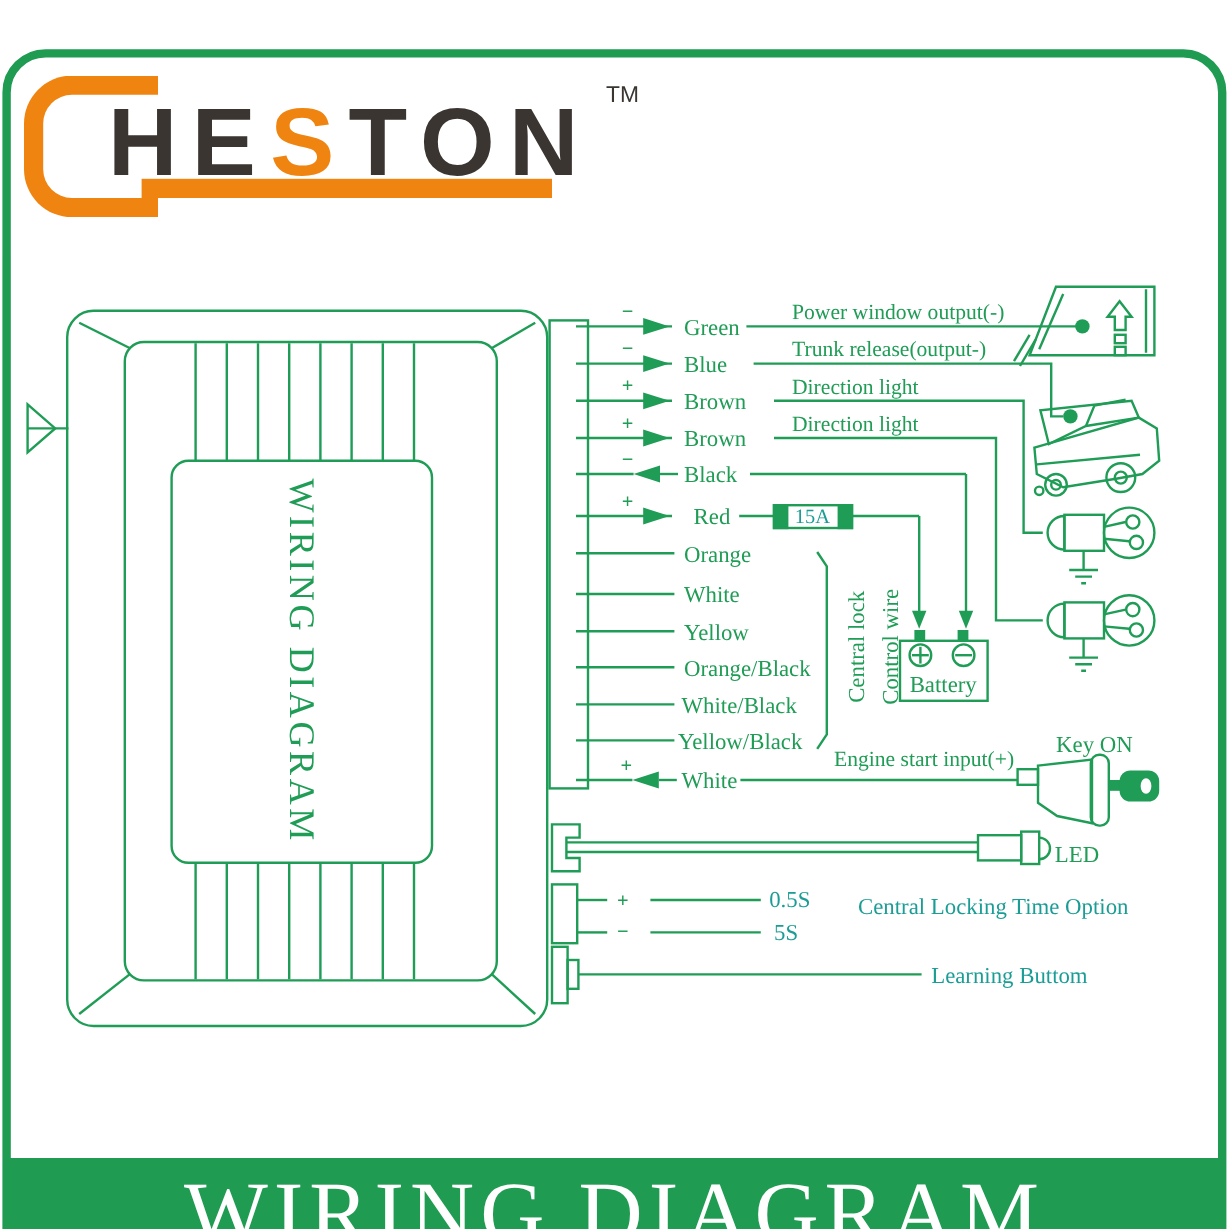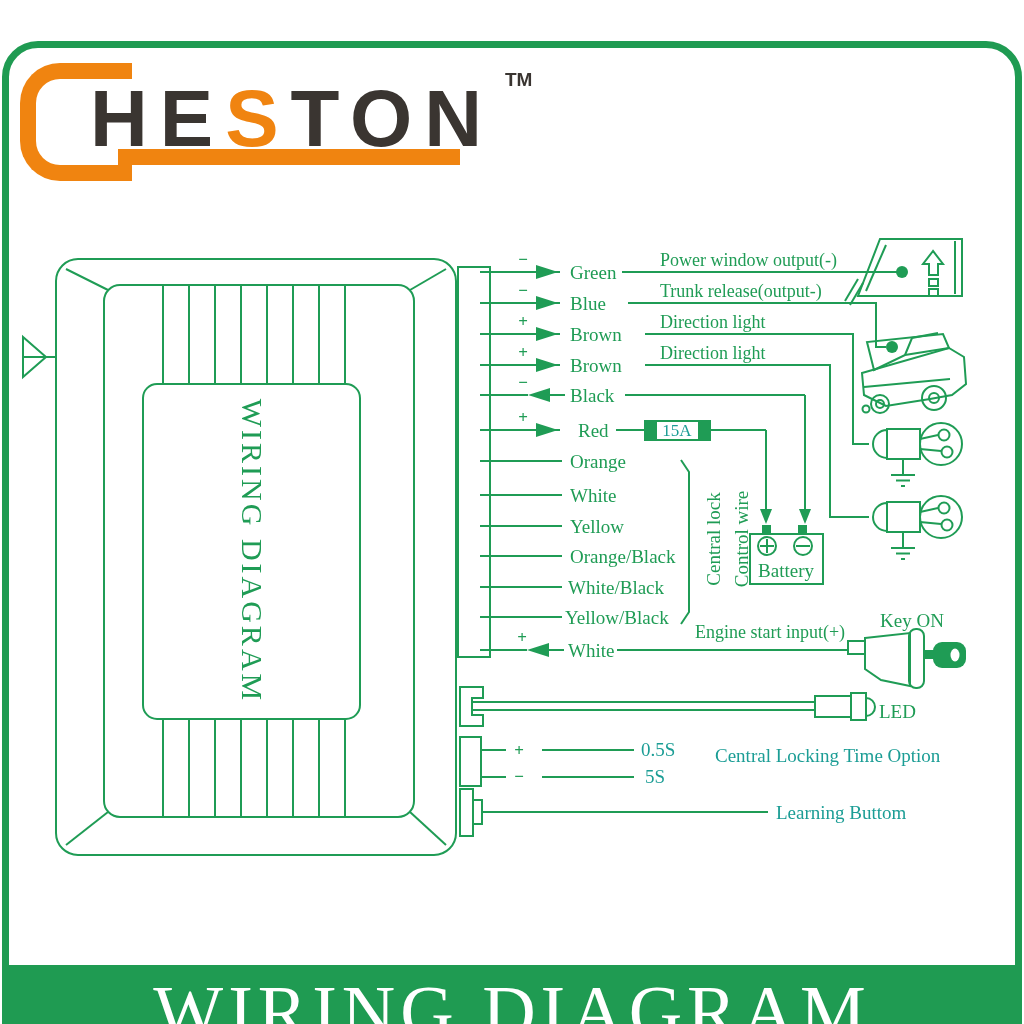--- a/index.html
+++ b/index.html
@@ -14,21 +14,21 @@
         letter-spacing:5px;white-space:nowrap;}
   
   .logo{position:absolute;left:0;top:0;width:600px;height:140px;}
   .logo-c{position:absolute;left:20px;top:24px;width:96px;height:86px;
         border:16px solid #f08410;border-right:none;border-radius:40px 0 0 40px;}
   .logo-underline{position:absolute;left:118px;top:110px;width:342px;height:16px;background:#f08410;}
   .logo-word{position:absolute;left:90px;top:40px;font-family:"Liberation Sans",sans-serif;
         font-weight:bold;font-size:80px;line-height:1;letter-spacing:12px;color:#3a3531;white-space:nowrap;}
   .logo-word .s{color:#f08410;}
   .logo-tm{position:absolute;left:505px;top:30px;font-family:"Liberation Sans",sans-serif;
-        font-weight:bold;font-size:19px;color:#3a3531;}
+        font-weight:normal;font-size:19px;color:#3a3531;}
   
   text{font-family:"Liberation Serif",serif;fill:#1f9c55;}
   .t{font-size:19px;}
   .r{font-size:18px;}
   .teal{fill:#1b9d95;}
   .sign{font-size:17px;font-weight:bold;}
   .vbox{font-size:30px;letter-spacing:3px;}
   .rot{font-size:19px;}
 </style>
 </head>

